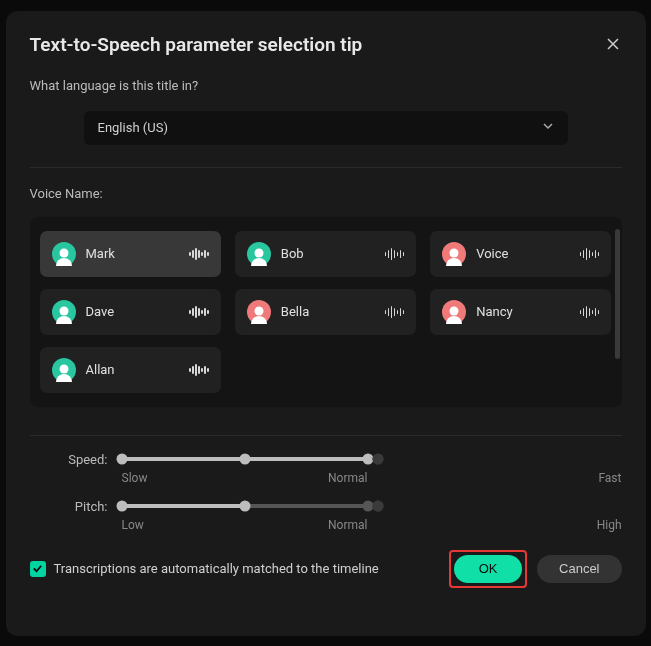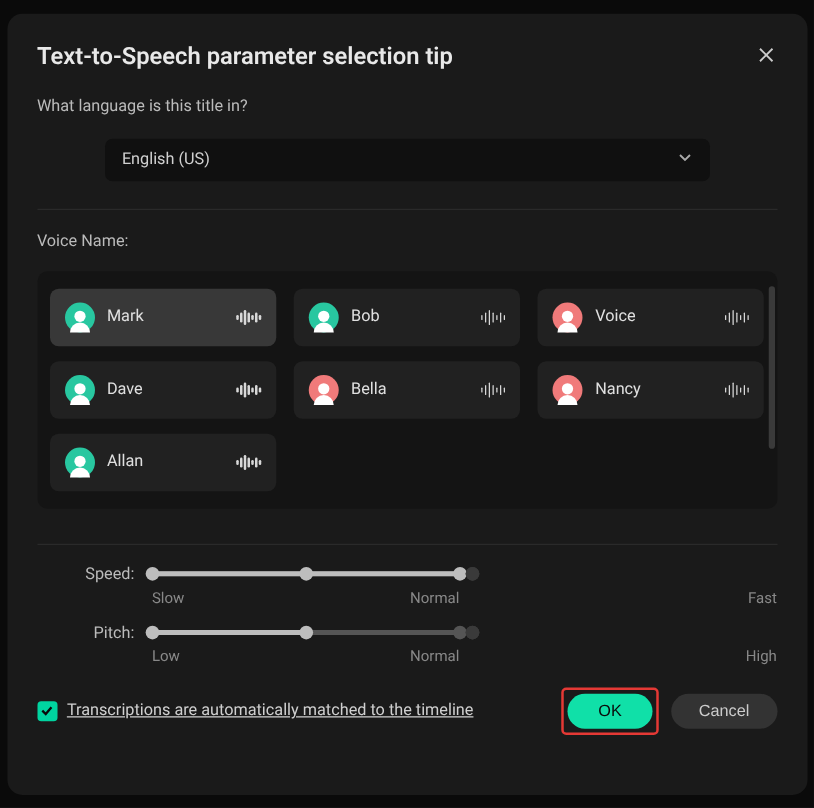--- a/index.html
+++ b/index.html
@@ -224,21 +224,20 @@
       display: flex;
       align-items: center;
       justify-content: space-between;
       margin-top: 4px;
     }
     .check-row {
       display: flex;
       align-items: center;
       gap: 8px;
       cursor: pointer;
-      text-decoration: underline;
     }
     .checkbox {
       width: 16px; height: 16px;
       background: #00d4a0;
       border-radius: 3px;
       display:flex; align-items:center; justify-content:center;
     }
     .checkbox svg { stroke: #0a0a0a; }
     .btns { display: flex; gap: 10px; align-items:center;padding-left:12px; }
     .ok-highlight {

